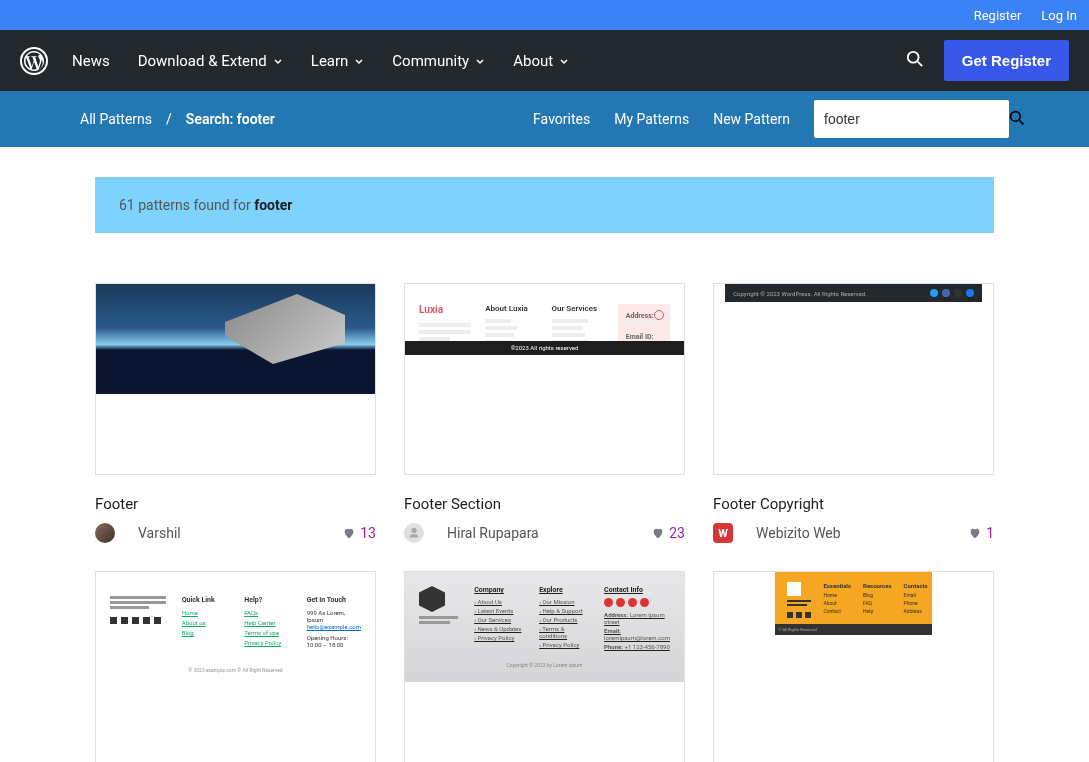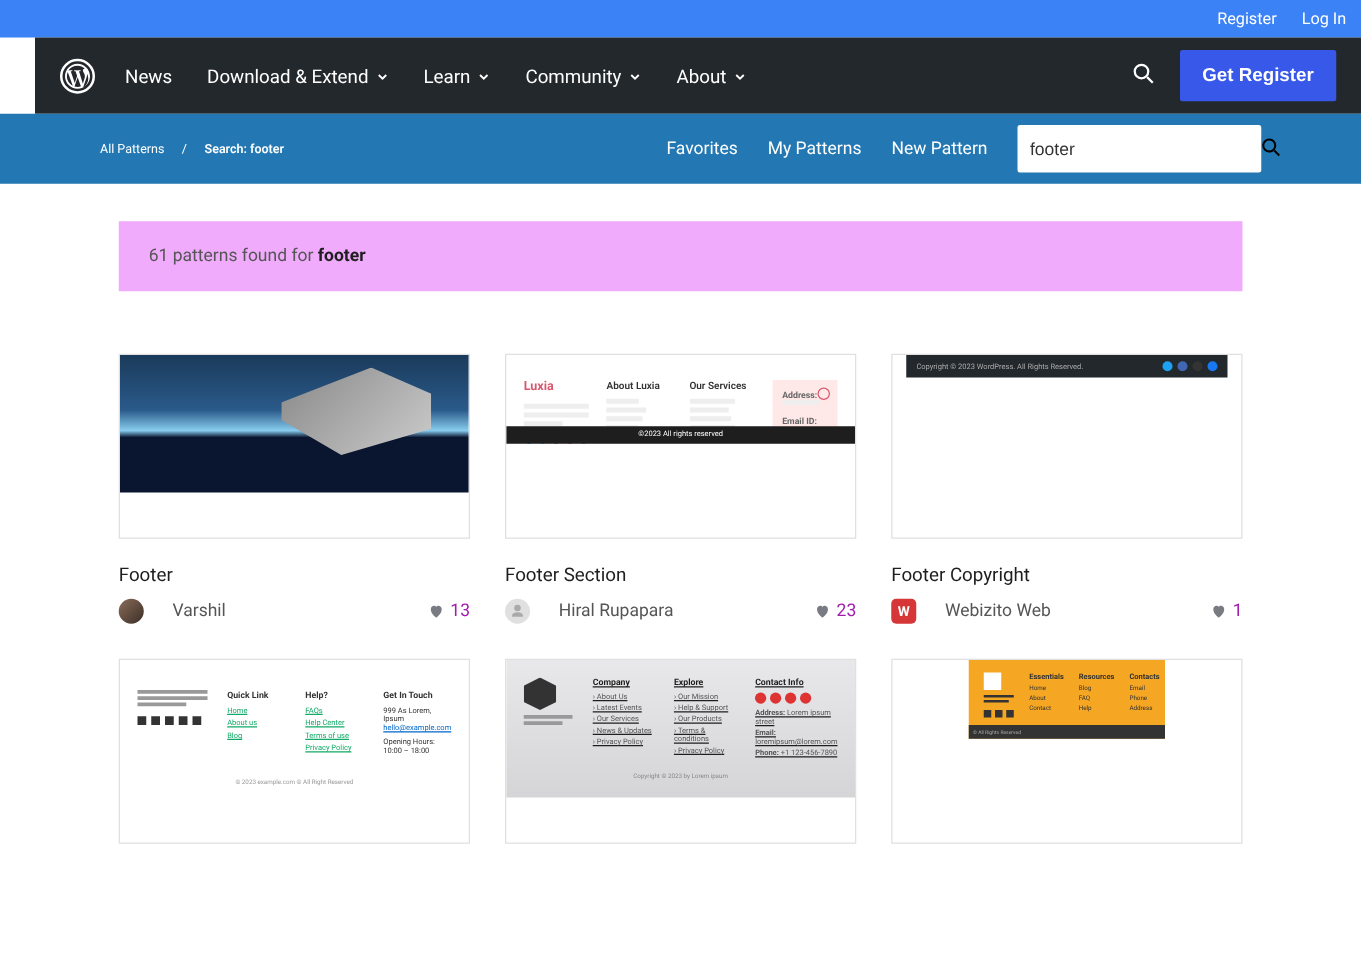--- a/index.html
+++ b/index.html
@@ -1,47 +1,47 @@
 <!DOCTYPE html>
 <html><head>
 <meta charset="utf-8">
 <style>
 * { margin: 0; padding: 0; box-sizing: border-box; }
 body { font-family: -apple-system, BlinkMacSystemFont, "Segoe UI", Roboto, sans-serif; background: #fff; color: #1e1e1e; }
 
 .top-header { background: #3b82f6; height: 30px; display: flex; justify-content: flex-end; align-items: center; padding: 0 12px; gap: 20px; }
 .top-header a { color: #fff; font-size: 13px; text-decoration: none; }
 
-.main-nav { background: #23282d; height: 61px; display: flex; align-items: center; padding: 0 20px; margin-left: 28px; }
+.main-nav { background: #23282d; height: 61px; display: flex; align-items: center; padding: 0 20px; }
 .logo-wrap { margin-right: 24px; }
 .logo { width: 28px; height: 28px; border: 2px solid #fff; border-radius: 50%; display: flex; align-items: center; justify-content: center; }
 .logo svg { width: 24px; height: 24px; }
 .nav-items { display: flex; gap: 28px; flex: 1; }
 .nav-item { color: #fff; font-size: 15px; display: flex; align-items: center; gap: 6px; cursor: pointer; }
 .chevron { width: 10px; height: 10px; display: inline-block; }
 .nav-right { display: flex; align-items: center; gap: 20px; }
 .search-btn-nav { color: #fff; cursor: pointer; }
 .get-wp { background: #3858e9; color: #fff; padding: 12px 18px; font-size: 15px; font-weight: 600; border: none; cursor: pointer; border-radius: 2px; }
 
 .sub-header { background: #2378b3; height: 56px; display: flex; align-items: center; padding: 0 80px; }
-.breadcrumb { display: flex; gap: 14px; align-items: center; color: #fff; font-size: 10px; }
+.breadcrumb { display: flex; gap: 14px; align-items: center; color: #fff; font-size: 14px; }
 .breadcrumb .active { font-weight: 600; }
 .sub-right { margin-left: auto; display: flex; align-items: center; gap: 24px; }
 .sub-link { color: #fff; font-size: 14px; cursor: pointer; }
 .search-box { background: #fff; display: flex; align-items: center; height: 38px; width: 195px; padding: 0 10px; border-radius: 2px; }
 .search-box input { border: none; outline: none; flex: 1; font-size: 14px; color: #333; }
 .search-icon-btn { background: none; border: none; cursor: pointer; padding: 4px; }
 
 .content { padding: 30px 95px; }
-.results-banner { background: #f0abfc; padding: 20px 24px; font-size: 14px; color: #555; margin-bottom: 50px; }
+.results-banner { background: #7dd3fc; padding: 20px 24px; font-size: 14px; color: #555; margin-bottom: 50px; }
 .results-banner strong { color: #1e1e1e; }
 
 .grid { display: grid; grid-template-columns: repeat(3, 1fr); gap: 28px; }
 .card { display: flex; flex-direction: column; }
-.thumb { border: 1px solid #e0e0e0; height: 148px; overflow: hidden; position: relative; background: #fff; }
+.thumb { border: 1px solid #e0e0e0; height: 192px; overflow: hidden; position: relative; background: #fff; }
 .card-title { font-size: 15px; color: #1e1e1e; margin-top: 20px; margin-bottom: 10px; cursor: pointer; }
 .card-meta { display: flex; align-items: center; gap: 23px; font-size: 14px; color: #555; }
 .avatar { width: 20px; height: 20px; border-radius: 50%; background: #ccc; flex-shrink: 0; }
 .avatar.red { background: #d63638; display:flex; align-items:center; justify-content:center; color:#fff; font-size:11px; font-weight:bold; border-radius:4px; }
 .avatar.gray { background: #e0e0e0; display:flex; align-items:center; justify-content:center; }
 .avatar.gray svg { width:14px; height:14px; fill:#aaa; }
 .avatar.photo { background: linear-gradient(135deg,#8a6d5a,#3a2e26); }
 .author { cursor: pointer; }
 .likes { margin-left: auto; display: flex; align-items: center; gap: 4px; color: #a21caf; }
 .heart { width: 14px; height: 14px; }

